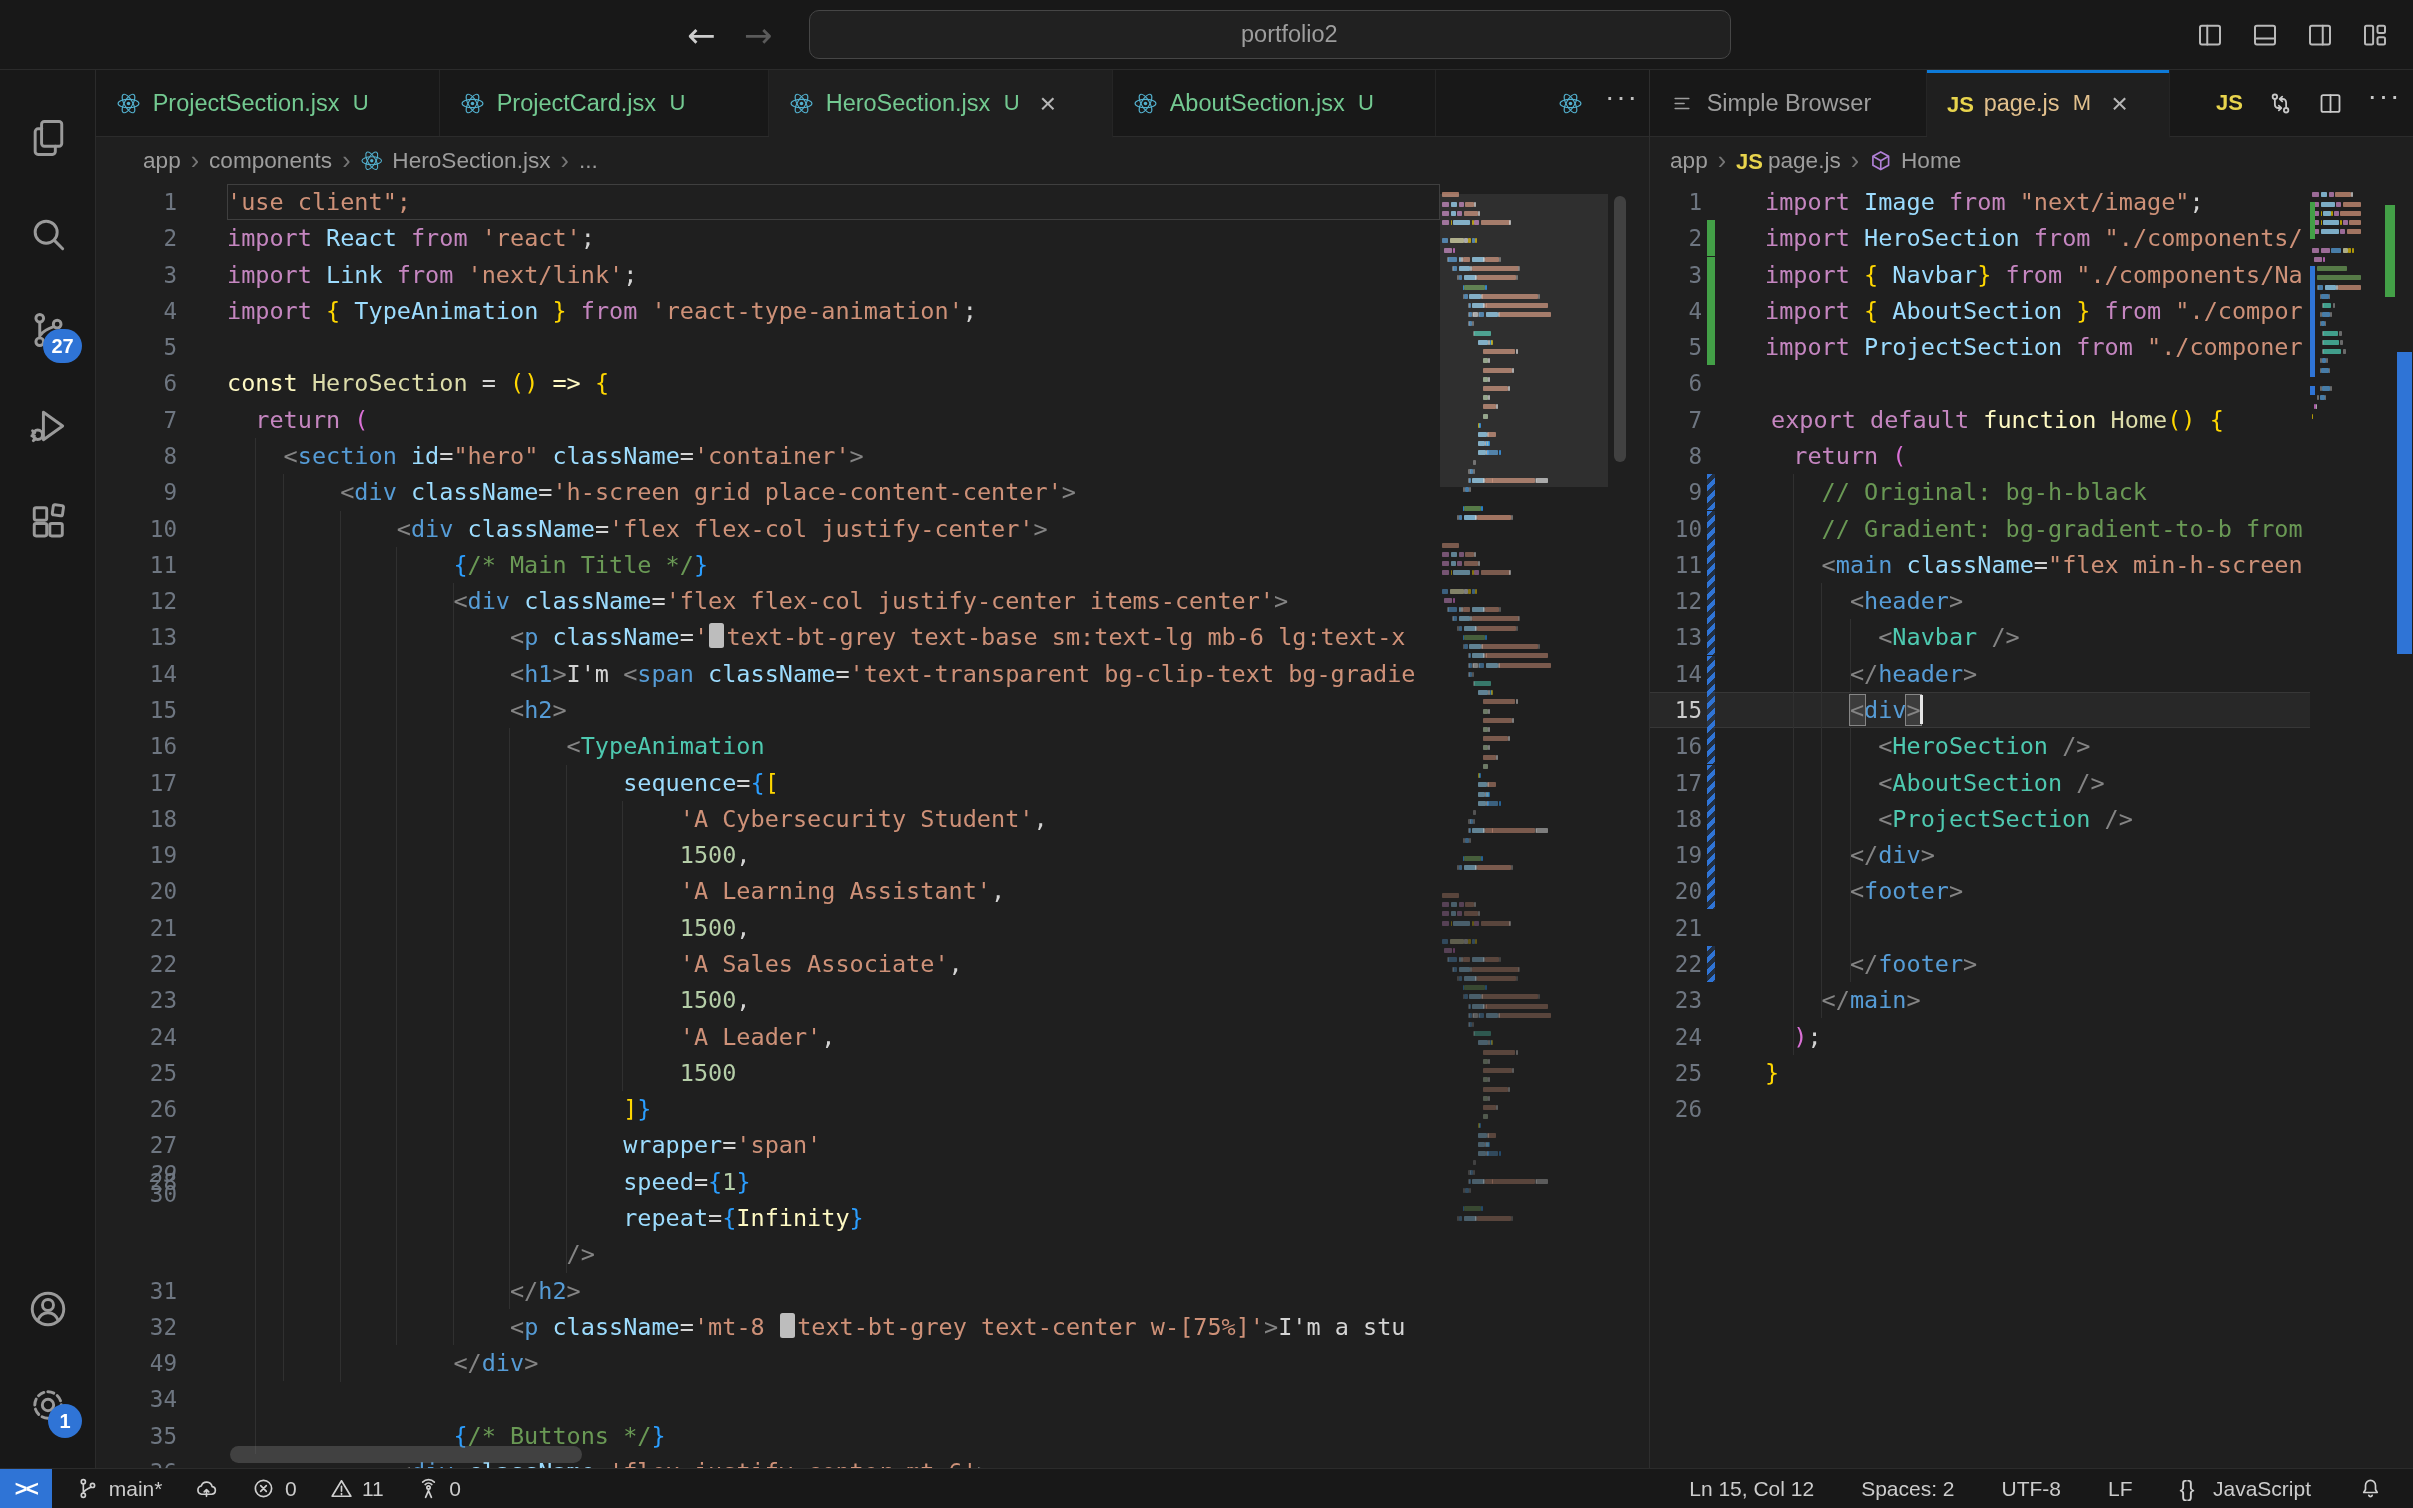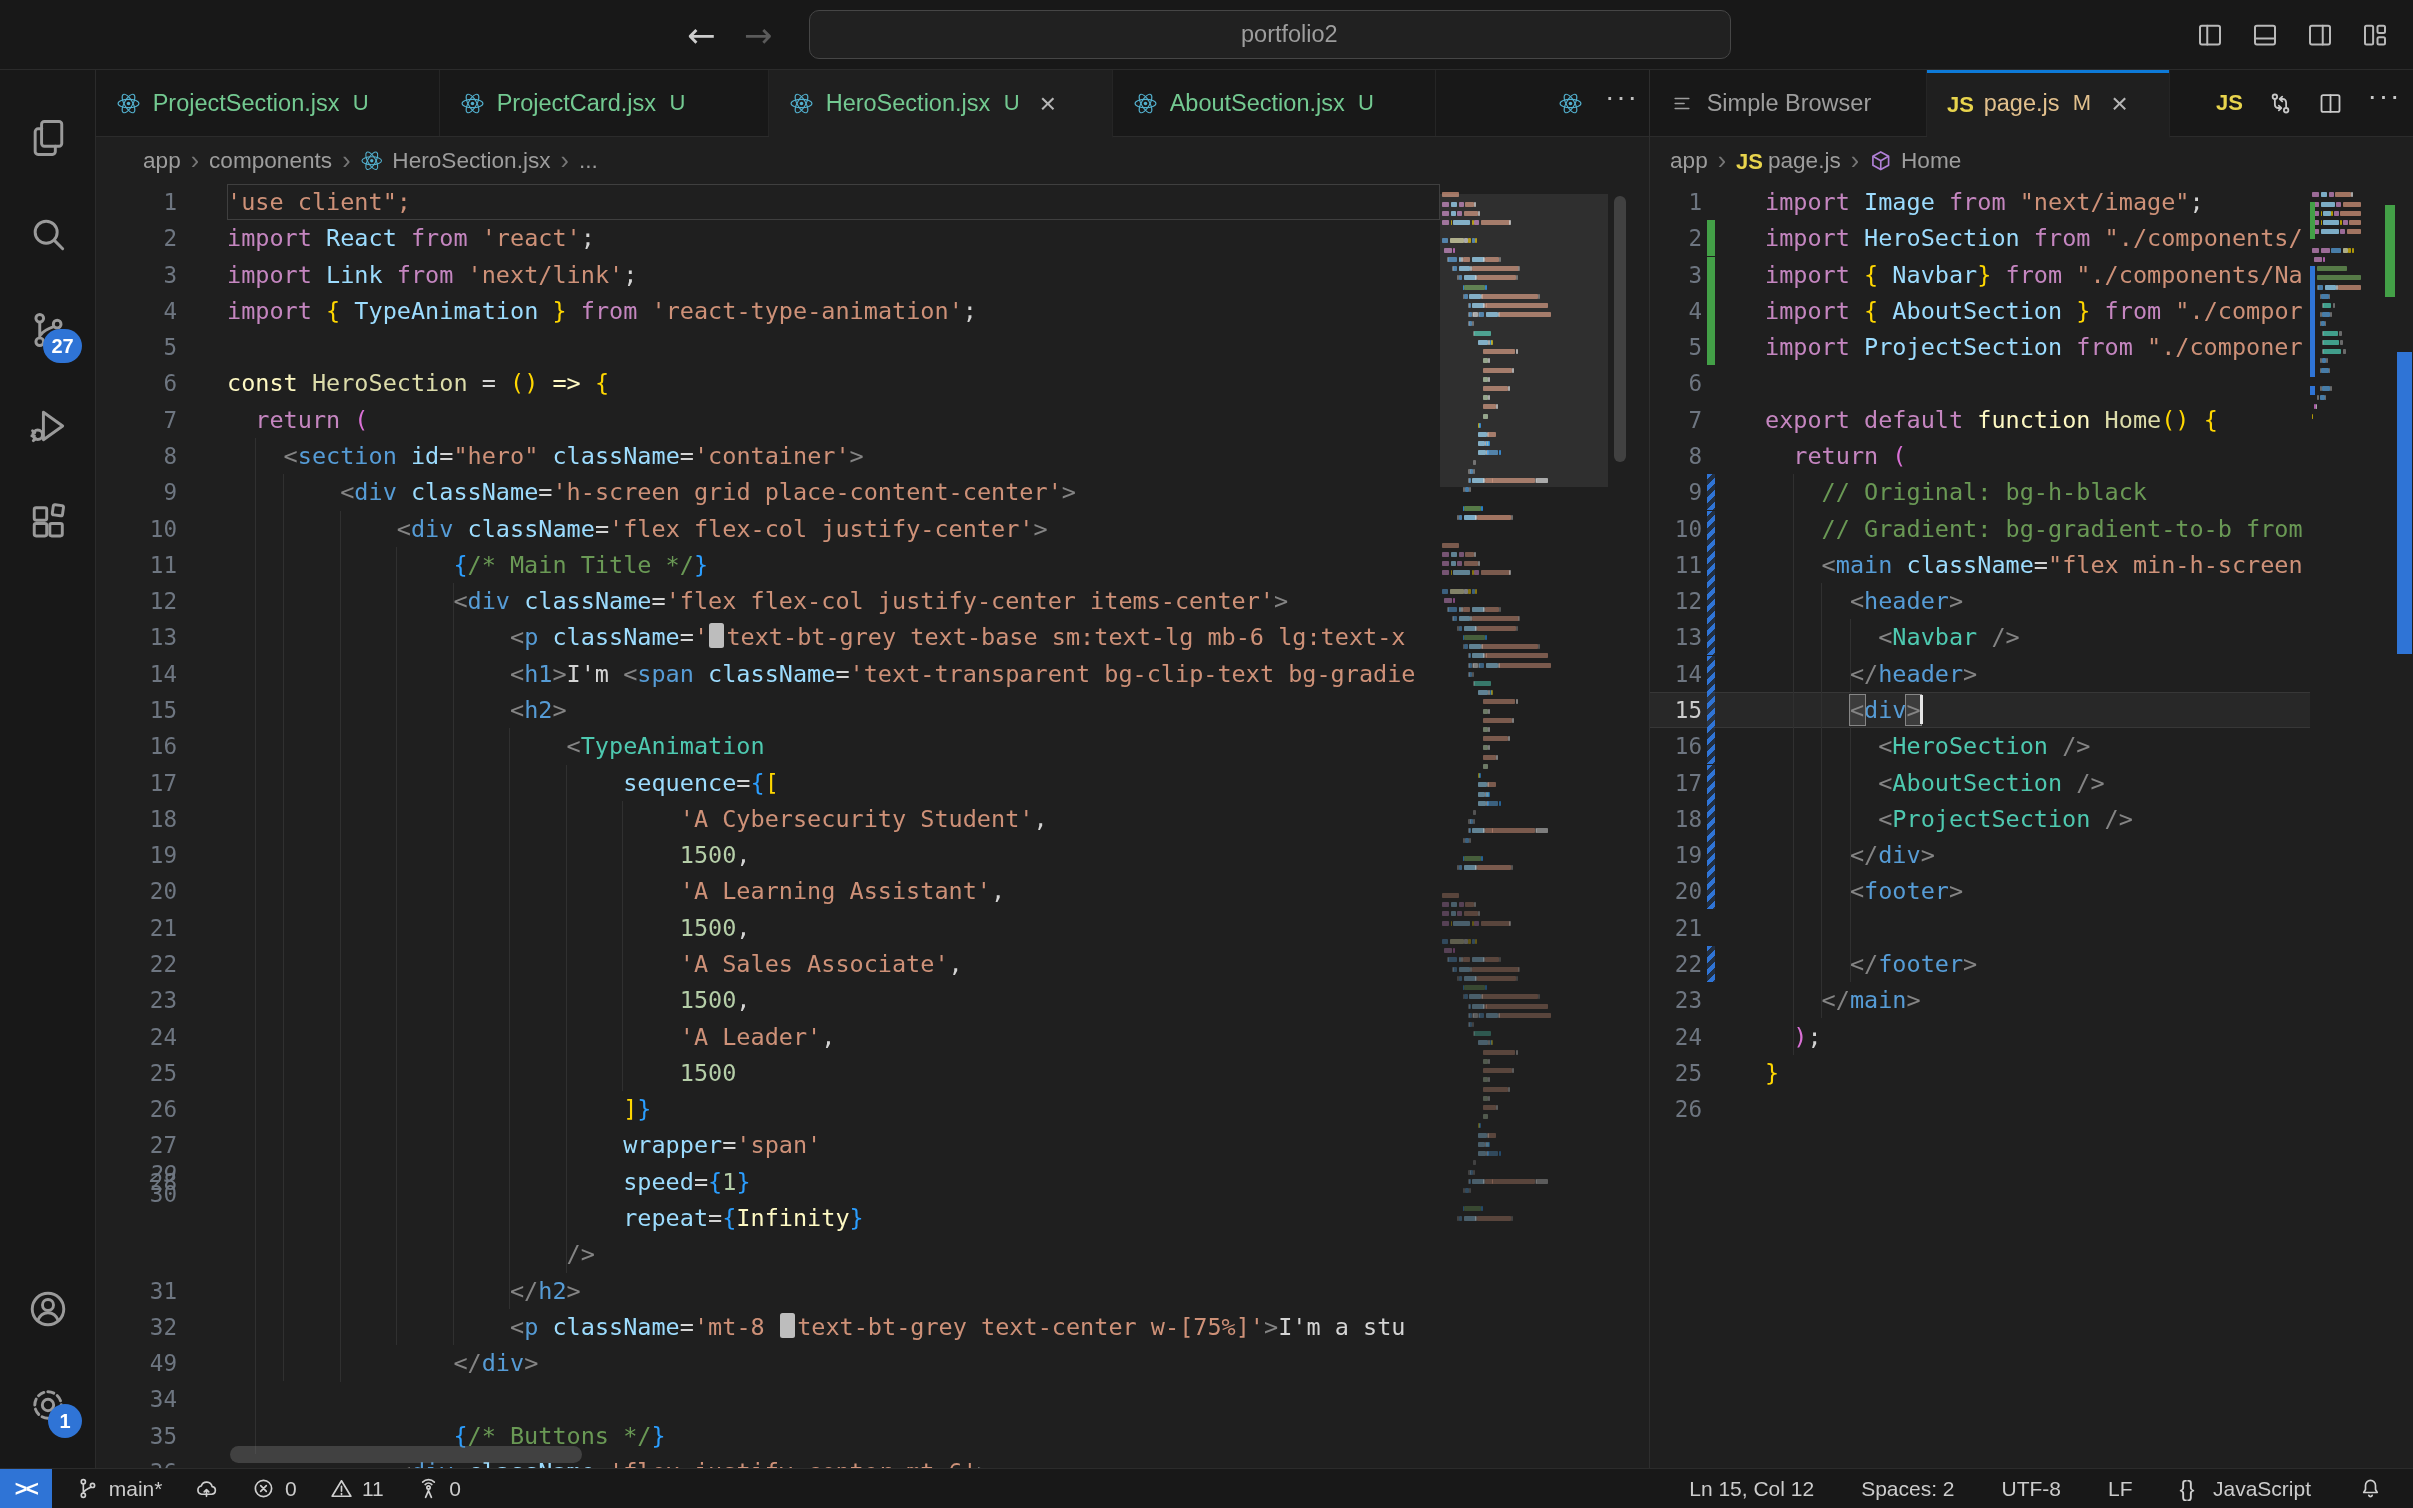--- a/index.html
+++ b/index.html
@@ -865,21 +865,21 @@
         <div class="guide" style="left: 143px; top: 290px; height: 581px;"></div>
         <div class="guide" style="left: 171px; top: 399px; height: 435px;"></div>
         <div class="guide" style="left: 200px; top: 435px; height: 363px;"></div>
         <div class="code" style="left: 115px; width: 545px;">
           <div class="line" style="top: 0px;"><span class="tk-kw">import</span><span class="tk-txt"> </span><span class="tk-var">Image</span><span class="tk-txt"> </span><span class="tk-kw">from</span><span class="tk-txt"> </span><span class="tk-str">"next/image"</span><span class="tk-txt">;</span></div>
           <div class="line" style="top: 36px;"><span class="tk-kw">import</span><span class="tk-txt"> </span><span class="tk-var">HeroSection</span><span class="tk-txt"> </span><span class="tk-kw">from</span><span class="tk-txt"> </span><span class="tk-str">"./components/</span></div>
           <div class="line" style="top: 73px;"><span class="tk-kw">import</span><span class="tk-txt"> </span><span class="tk-by">{</span><span class="tk-txt"> </span><span class="tk-var">Navbar</span><span class="tk-by">}</span><span class="tk-txt"> </span><span class="tk-kw">from</span><span class="tk-txt"> </span><span class="tk-str">"./components/Na</span></div>
           <div class="line" style="top: 109px;"><span class="tk-kw">import</span><span class="tk-txt"> </span><span class="tk-by">{</span><span class="tk-txt"> </span><span class="tk-var">AboutSection</span><span class="tk-txt"> </span><span class="tk-by">}</span><span class="tk-txt"> </span><span class="tk-kw">from</span><span class="tk-txt"> </span><span class="tk-str">"./compor</span></div>
           <div class="line" style="top: 145px;"><span class="tk-kw">import</span><span class="tk-txt"> </span><span class="tk-var">ProjectSection</span><span class="tk-txt"> </span><span class="tk-kw">from</span><span class="tk-txt"> </span><span class="tk-str">"./componer</span></div>
           <div class="line" style="top: 181px;"></div>
-          <div class="line" style="top: 218px;"><span class="tk-kw">export</span><span class="tk-txt"> </span><span class="tk-kw">default</span><span class="tk-txt"> </span><span class="tk-kw2">function</span><span class="tk-txt"> </span><span class="tk-fn">Home</span><span class="tk-by">()</span><span class="tk-txt"> </span><span class="tk-by">{</span></div>
+          <div class="line" style="top: 218px; margin-left: 6px;"><span class="tk-kw">export</span><span class="tk-txt"> </span><span class="tk-kw">default</span><span class="tk-txt"> </span><span class="tk-kw2">function</span><span class="tk-txt"> </span><span class="tk-fn">Home</span><span class="tk-by">()</span><span class="tk-txt"> </span><span class="tk-by">{</span></div>
           <div class="line" style="top: 254px;"><span class="tk-txt">  </span><span class="tk-kw">return</span><span class="tk-txt"> </span><span class="tk-bp">(</span></div>
           <div class="line" style="top: 290px;"><span class="tk-txt">    </span><span class="tk-cmt">// Original: bg-h-black</span></div>
           <div class="line" style="top: 327px;"><span class="tk-txt">    </span><span class="tk-cmt">// Gradient: bg-gradient-to-b from</span></div>
           <div class="line" style="top: 363px;"><span class="tk-txt">    </span><span class="tk-pun">&lt;</span><span class="tk-tag">main</span><span class="tk-txt"> </span><span class="tk-attr">className</span><span class="tk-txt">=</span><span class="tk-str">"flex min-h-screen</span></div>
           <div class="line" style="top: 399px;"><span class="tk-txt">      </span><span class="tk-pun">&lt;</span><span class="tk-tag">header</span><span class="tk-pun">&gt;</span></div>
           <div class="line" style="top: 435px;"><span class="tk-txt">        </span><span class="tk-pun">&lt;</span><span class="tk-comp">Navbar</span><span class="tk-txt"> </span><span class="tk-pun">/&gt;</span></div>
           <div class="line" style="top: 472px;"><span class="tk-txt">      </span><span class="tk-pun">&lt;/</span><span class="tk-tag">header</span><span class="tk-pun">&gt;</span></div>
           <div class="line" style="top: 508px;"><span class="tk-txt">      </span><span class="tk-pun">&lt;</span><span class="tk-tag">div</span><span class="tk-pun">&gt;</span></div>
           <div class="line" style="top: 544px;"><span class="tk-txt">        </span><span class="tk-pun">&lt;</span><span class="tk-comp">HeroSection</span><span class="tk-txt"> </span><span class="tk-pun">/&gt;</span></div>
           <div class="line" style="top: 581px;"><span class="tk-txt">        </span><span class="tk-pun">&lt;</span><span class="tk-comp">AboutSection</span><span class="tk-txt"> </span><span class="tk-pun">/&gt;</span></div>

